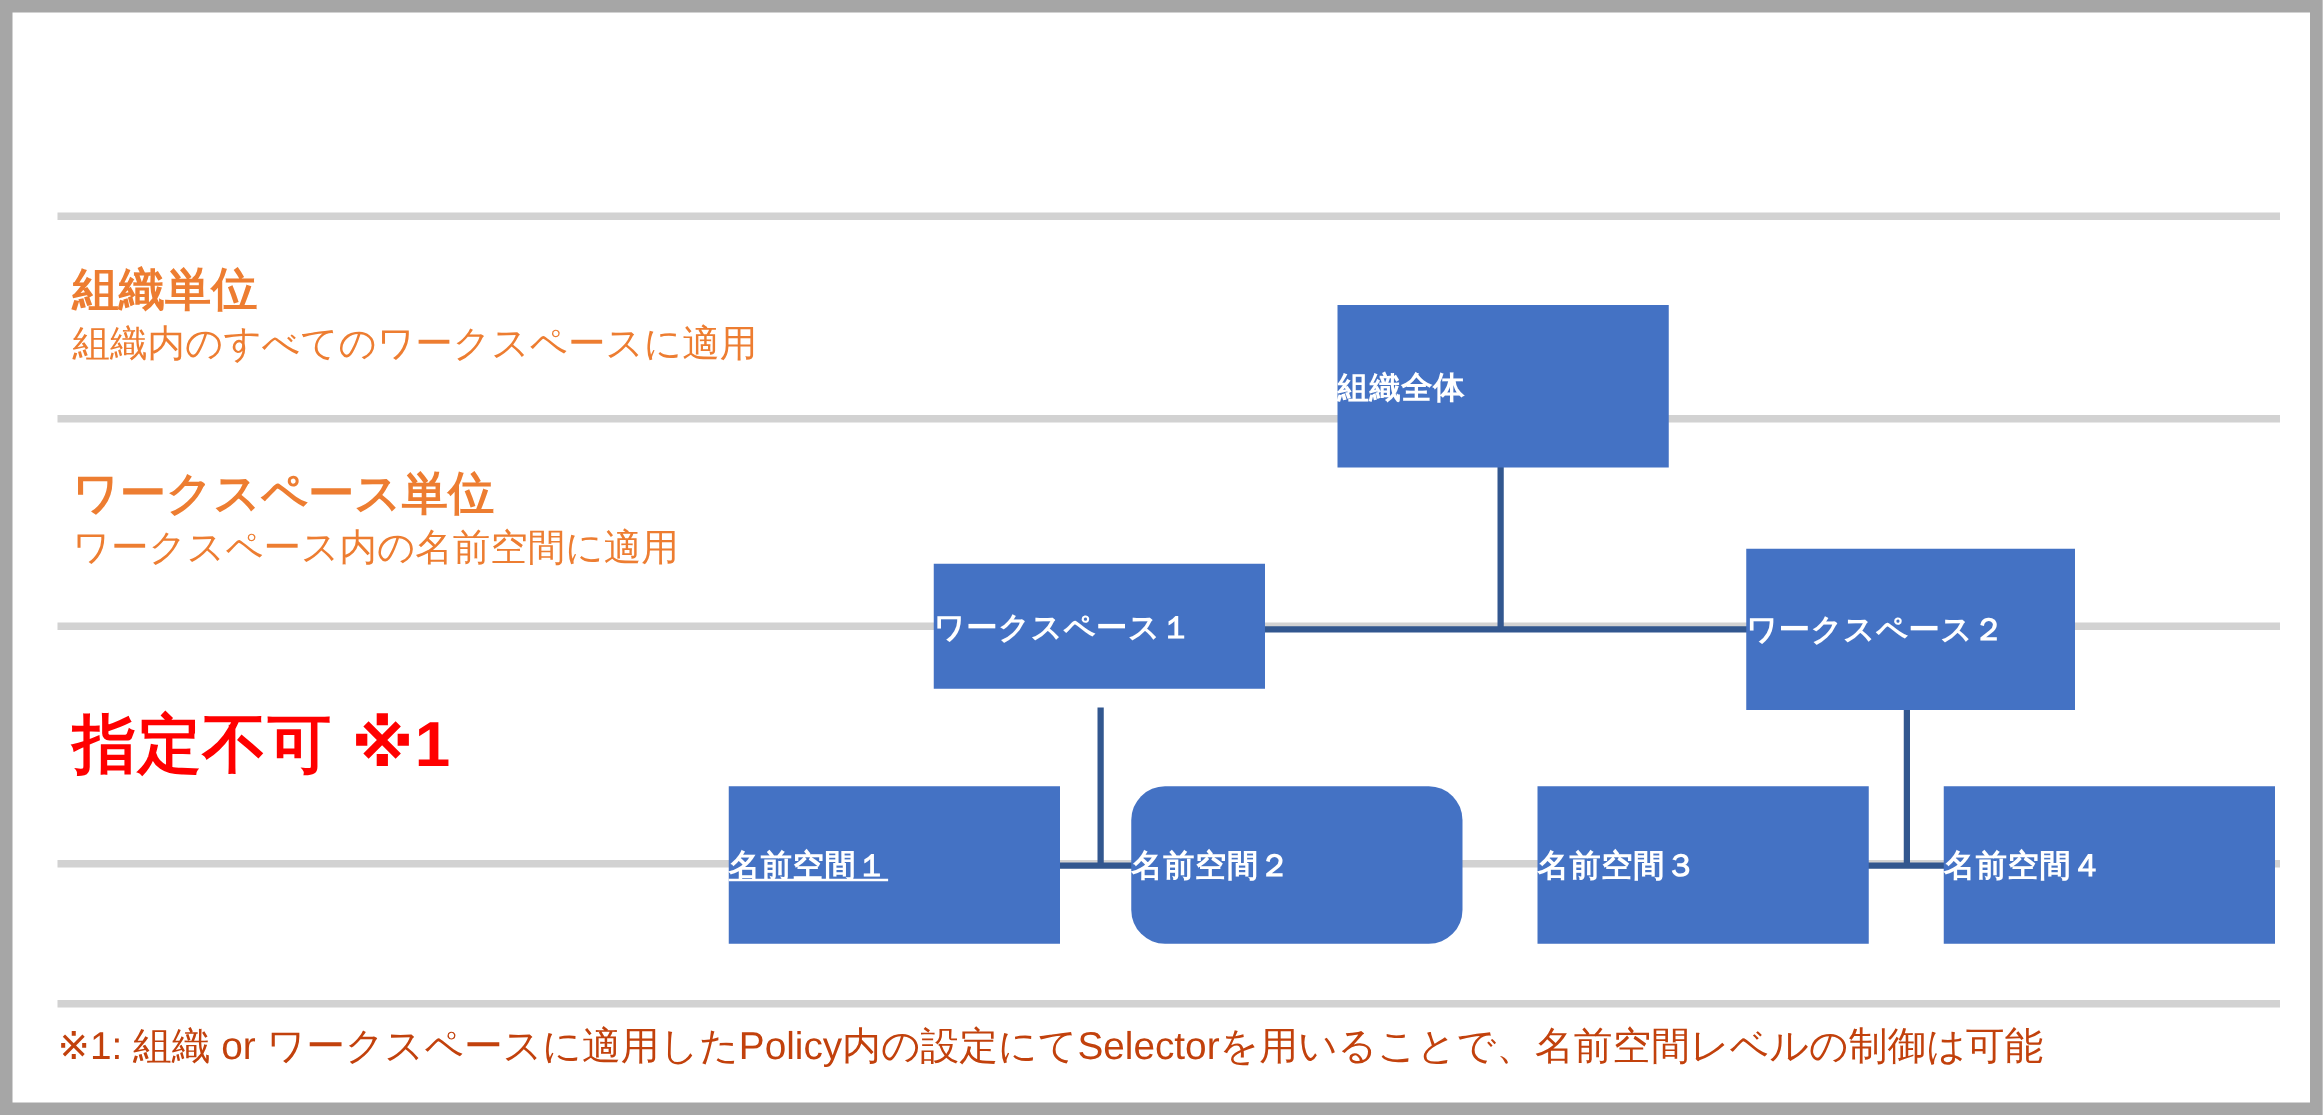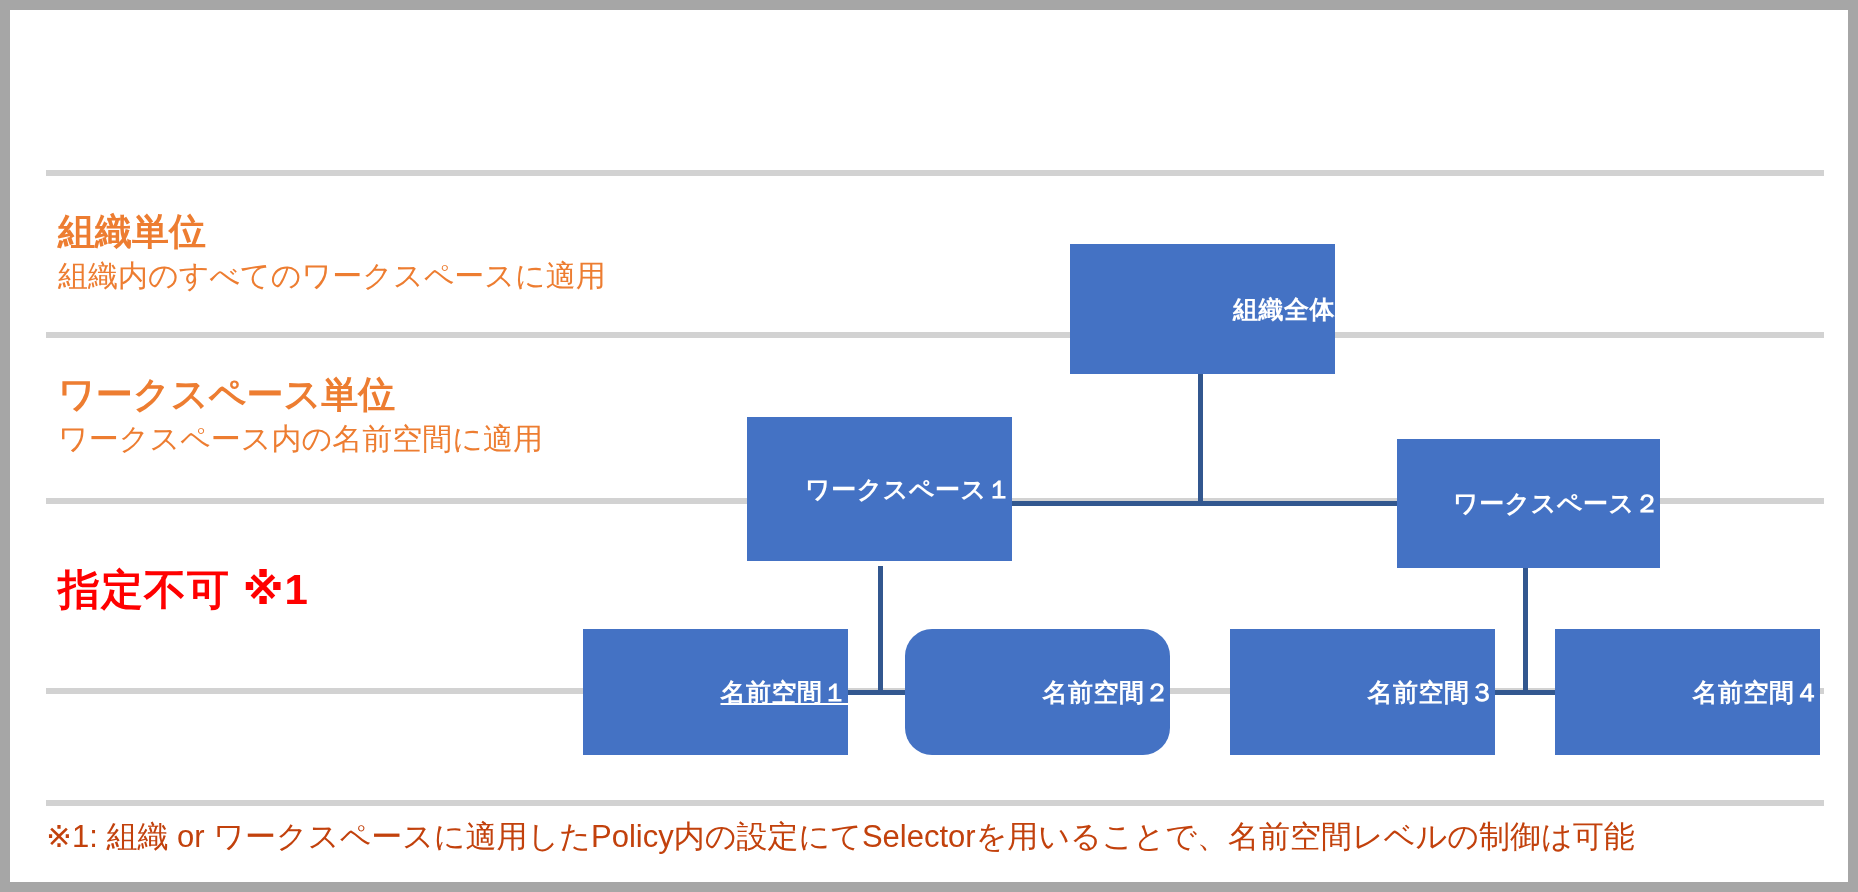--- a/index.html
+++ b/index.html
@@ -65,37 +65,37 @@
     white-space: nowrap;
     margin-top: 2px;
   }
   .label-group.g1 { top: 200px; }
   .label-group.g2 { top: 363px; }
 
   .label-red {
     position: absolute;
     left: 48px;
     top: 552px;
-    font-size: 42px;
+    font-size: 51px;
     font-weight: bold;
     color: #ff0000;
     white-space: nowrap;
     letter-spacing: 1px;
   }
 
   
   .node {
     position: absolute;
     background: #4472c4;
     color: #ffffff;
     font-size: 25px;
     font-weight: bold;
     display: flex;
     align-items: center;
-    justify-content: flex-end;
+    justify-content: flex-start;
     box-sizing: border-box;
     text-align: center;
     letter-spacing: 0.5px;
   }
   .connector {
     position: absolute;
     background: #32578f;
   }
 
   
@@ -140,21 +140,21 @@
   <div class="connector" style="left:868px; top:556px; width:5px; height:127px;"></div>
   <div class="connector" style="left:836px; top:680px; width:68px; height:5px;"></div>
 
   <div class="connector" style="left:1513px; top:556px; width:5px; height:127px;"></div>
   <div class="connector" style="left:1482px; top:680px; width:68px; height:5px;"></div>
 
   <div class="node" style="left:1060px; top:234px; width:265px; height:130px;">
     <span>組織全体</span>
   </div>
 
-  <div class="node" style="left:737px; top:407px; width:265px; height:144px;">
+  <div class="node" style="left:737px; top:441px; width:265px; height:100px;">
     <span>ワークスペース１</span>
   </div>
 
   <div class="node" style="left:1387px; top:429px; width:263px; height:129px;">
     <span>ワークスペース２</span>
   </div>
 
   <div class="node" style="left:573px; top:619px; width:265px; height:126px;text-decoration:underline;">
     <span>名前空間１</span>
   </div>

